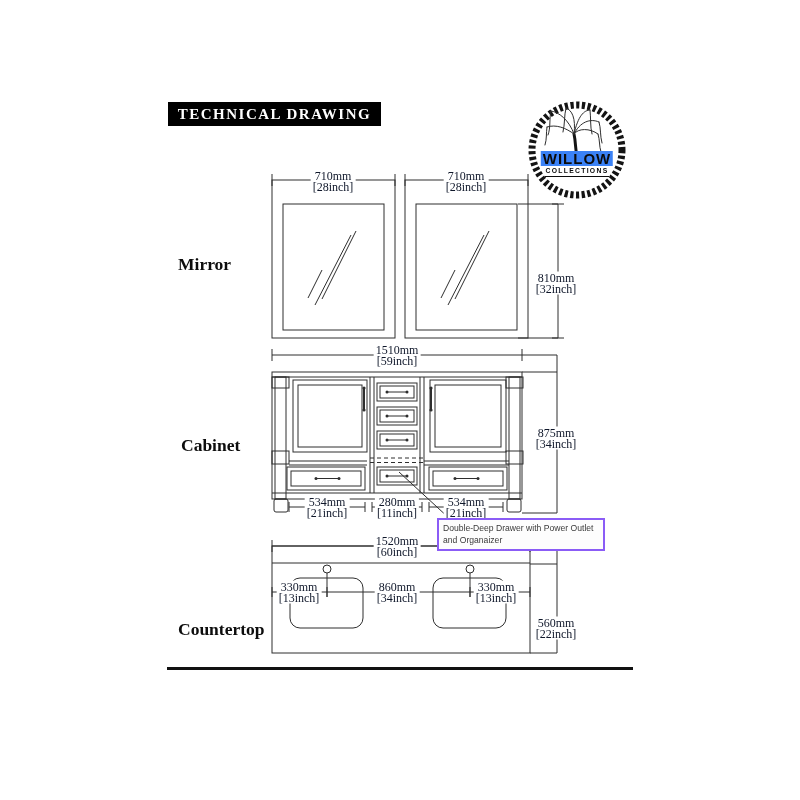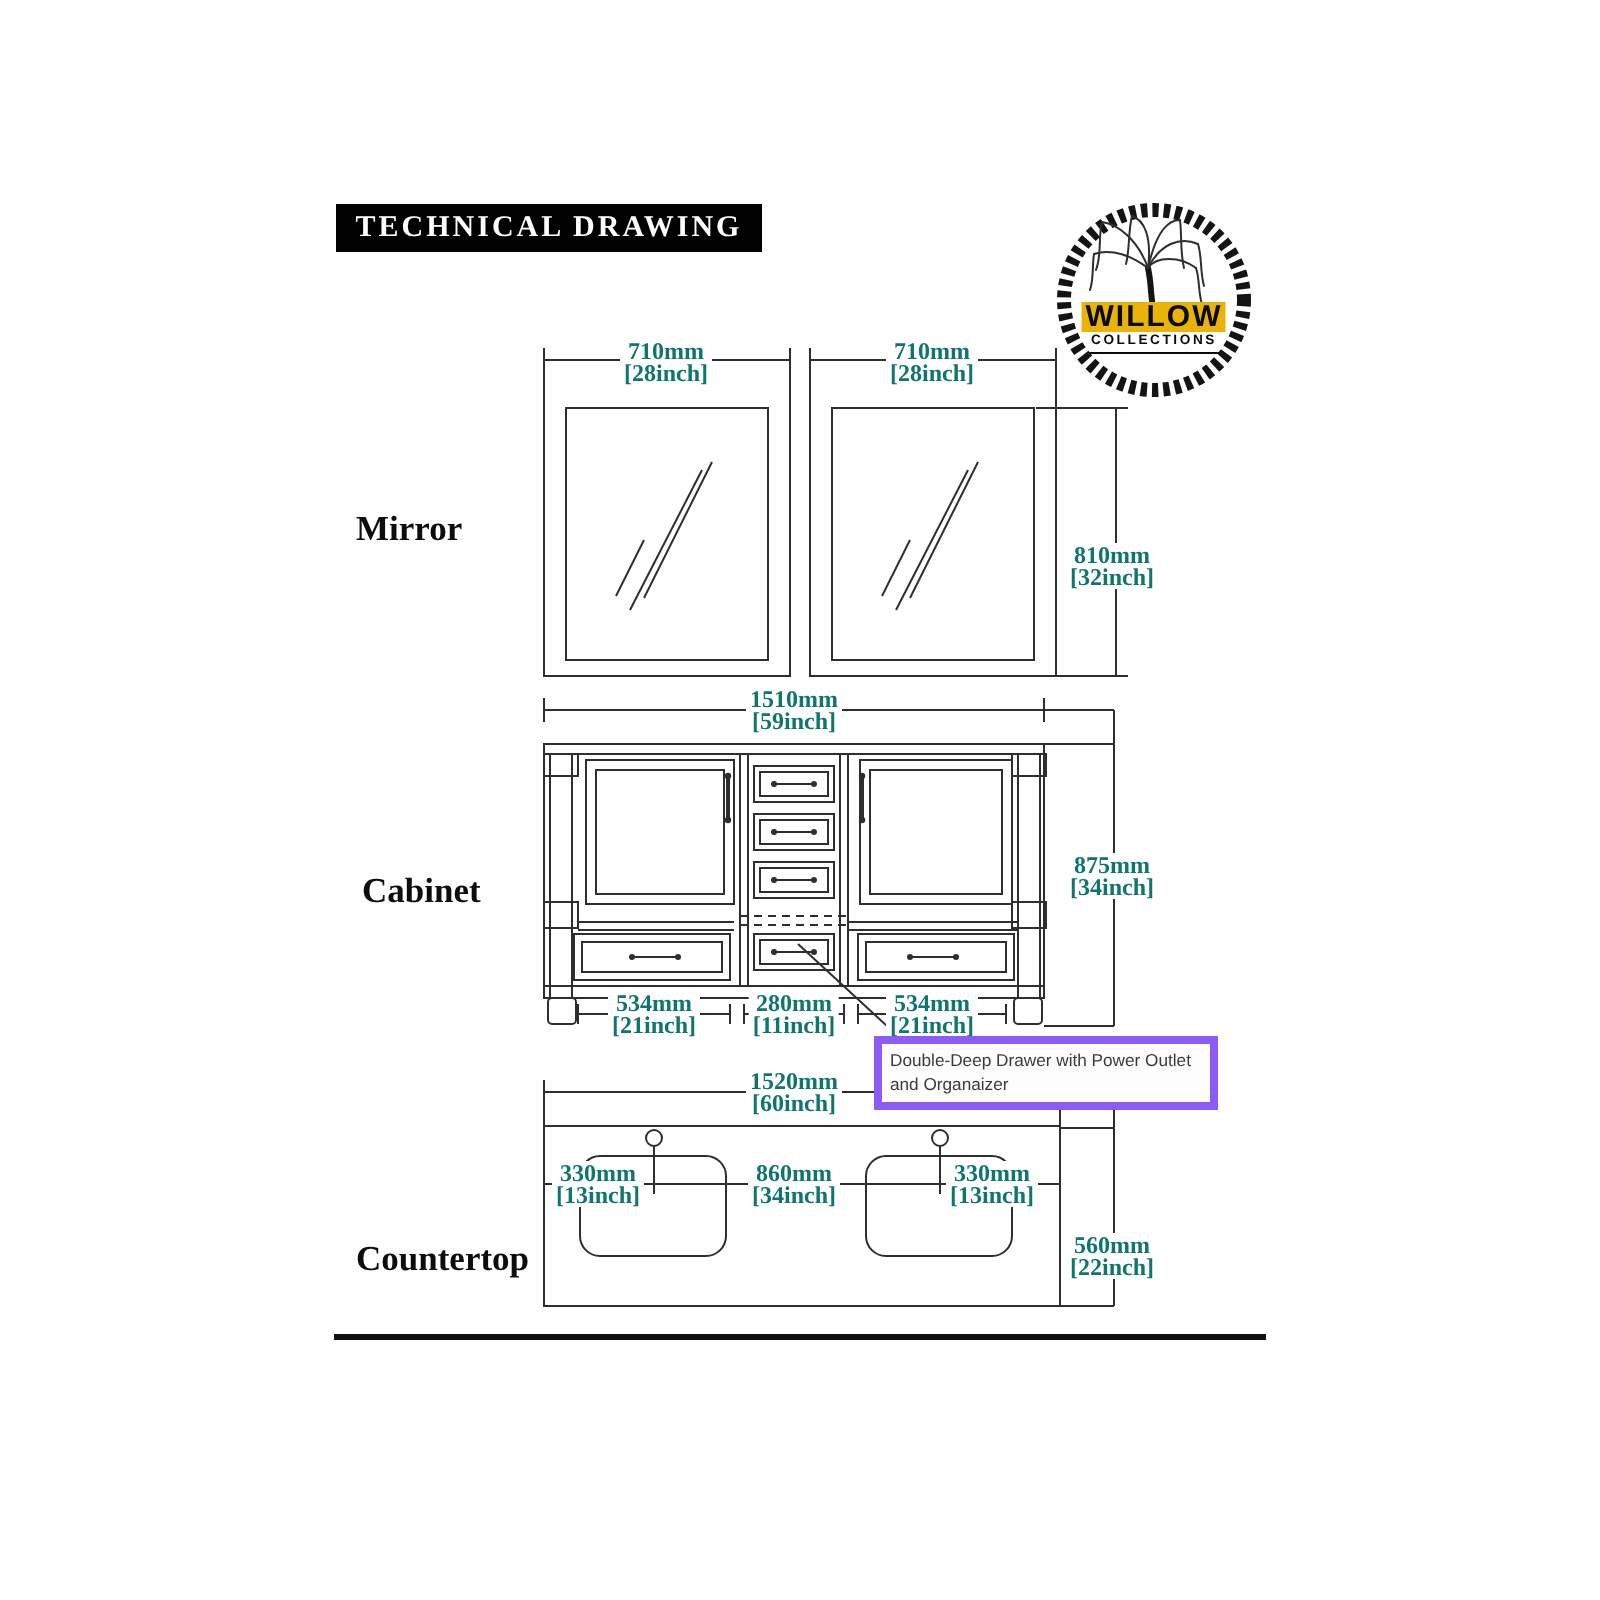--- a/index.html
+++ b/index.html
@@ -2,30 +2,30 @@
 <html><head>
 <meta charset="utf-8">
 <style>
   html,body{margin:0;padding:0;background:#fff;}
   .page{position:relative;width:800px;height:800px;background:#fff;overflow:hidden;
         font-family:"Liberation Serif","DejaVu Serif",serif;color:#1c1c1c;padding-left:37px;}
   .titlebar{position:absolute;left:168px;top:102px;width:213px;height:24px;background:#000;
         color:#fff;font-weight:700;font-size:15px;letter-spacing:1.5px;text-align:center;line-height:25px;}
   .seclabel{position:absolute;font-weight:700;font-size:17.5px;color:#0d0d0d;white-space:nowrap;}
   .dim{position:absolute;transform:translate(-50%,-50%);text-align:center;background:#fff;
-        font-weight:700;font-size:12px;line-height:10.5px;padding:1px 2px;white-space:nowrap;color:#0f766e;}
+        font-weight:400;font-size:12px;line-height:10.5px;padding:1px 2px;white-space:nowrap;color:#0f172a;}
   .dim span{display:block;}
-  .callout{position:absolute;left:437px;top:518px;width:156px;background:#fdfdfd;border:4px solid #8b5cf6;
+  .callout{position:absolute;left:437px;top:518px;width:156px;background:#fdfdfd;border:2px solid #8b5cf6;
         font-family:"Liberation Sans","DejaVu Sans",sans-serif;font-size:8.6px;line-height:11.5px;
         color:#3a3a3a;padding:3px 4px;}
   .callout div{white-space:nowrap;}
   .footer-bar{position:absolute;left:167px;top:667px;width:466px;height:3px;background:#111;}
   .caption{position:absolute;left:0;top:677px;width:800px;text-align:center;
         font-weight:700;font-size:17.5px;color:#0d0d0d;}
-  .logo-brand{position:absolute;left:577px;top:151px;transform:translateX(-50%);background:#eab308;
+  .logo-brand{position:absolute;left:577px;top:151px;transform:translateX(-50%);background:#3b82f6;
         font-family:"Liberation Sans","DejaVu Sans",sans-serif;font-weight:900;font-size:15px;
         letter-spacing:1px;color:#0b0b0b;padding:0 2px;line-height:15px;}
   .logo-sub{position:absolute;left:577px;top:167px;transform:translateX(-50%);background:#fff;
         font-family:"Liberation Sans","DejaVu Sans",sans-serif;font-weight:700;font-size:6.8px;
         letter-spacing:1.3px;color:#0b0b0b;line-height:8px;border-bottom:1px solid #0b0b0b;padding:0 1px 1px;}
   svg.draw{position:absolute;left:0;top:0;}
   .ln *{stroke:#2e2e2e;fill:none;stroke-width:1;}
   .ln .thk{stroke-width:2;}
   .ln .dash{stroke-dasharray:4 3;}
   .ln .fil{fill:#2e2e2e;stroke:none;}

